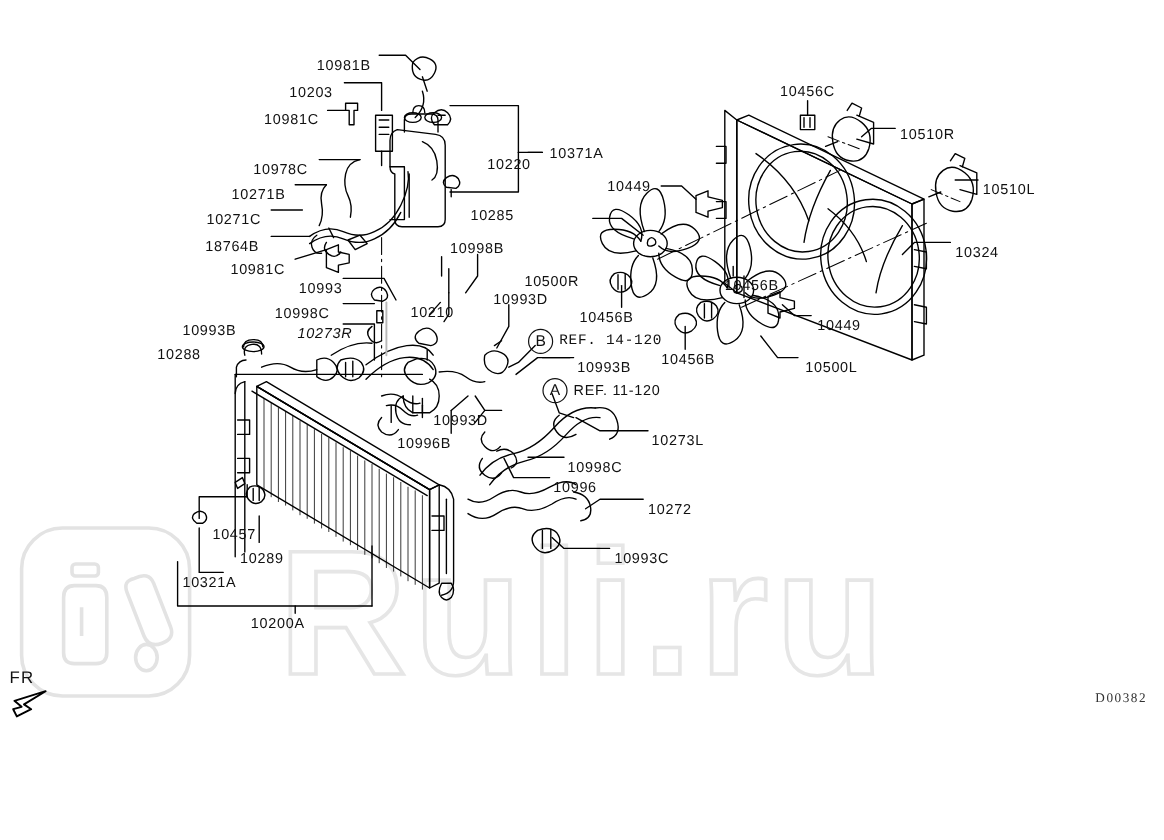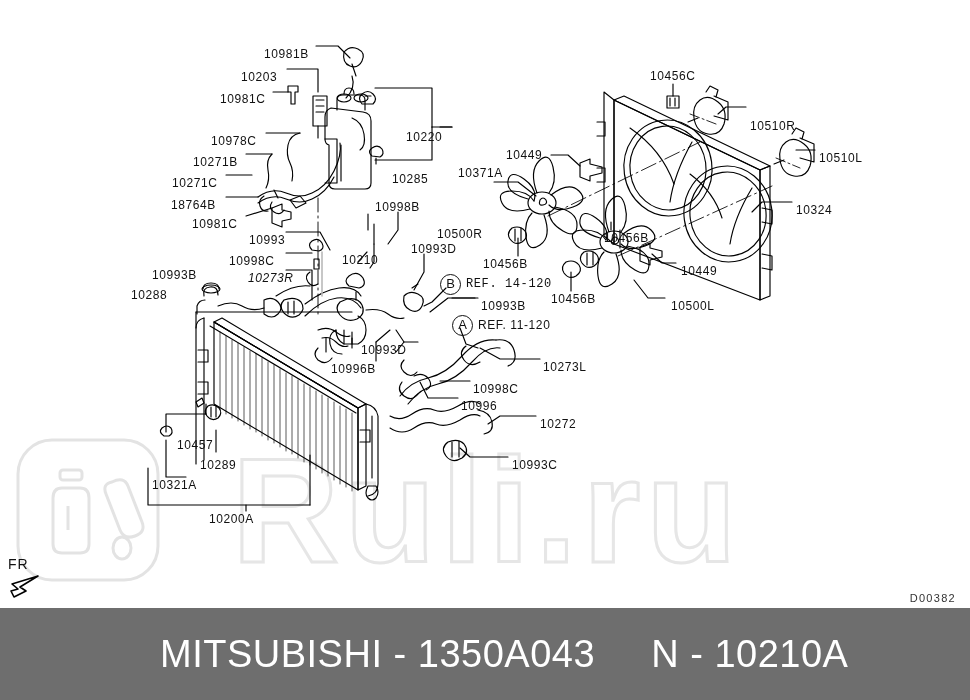--- a/index.html
+++ b/index.html
@@ -23,22 +23,22 @@
   .refbubble{position:absolute;width:19px;height:19px;border:1.4px solid #111;
              border-radius:50%;font-size:13px;line-height:17px;text-align:center;
              color:#111;font-family:"Liberation Sans",sans-serif;}
 
   
   #frmark{position:absolute;left:8px;top:556px;}
   #frmark .frtxt{font-size:14px;letter-spacing:1px;color:#111;
                  font-family:"Liberation Sans",sans-serif;}
 
   
-  #diagcode{position:absolute;right:14px;top:592px;font-size:11px;color:#333;
-            letter-spacing:1.3px;font-family:Liberation Sans, sans-serif;}
+  #diagcode{position:absolute;right:14px;top:576px;font-size:11px;color:#333;
+            letter-spacing:1.3px;font-family:Liberation Serif, serif;}
 
   
   #footer{position:absolute;left:0;top:608px;width:970px;height:92px;
           background:#6e6e6e;display:flex;align-items:center;}
   #footer .ftxt{color:#ffffff;font-size:38px;letter-spacing:.5px;
                 font-family:"Liberation Sans","DejaVu Sans",sans-serif;
                 padding-left:160px;white-space:nowrap;}
   #footer .gap{display:inline-block;width:34px;}
 </style>
 </head>
@@ -346,21 +346,21 @@
         <path d="M446 288 L432 302 L424 306"></path>
         <path d="M460 328 L466 344 L478 348"></path>
       </g>
     </svg>
 
     <div id="labels">
         <div class="lbl" style="left: 264px; top: 46px;">10981B</div>
         <div class="lbl" style="left: 241px; top: 69px;">10203</div>
         <div class="lbl" style="left: 220px; top: 91px;">10981C</div>
         <div class="lbl" style="left: 406px; top: 88px; margin-top: 41px;">10220</div>
-        <div class="lbl" style="left: 458px; top: 120px; margin-top: 45px;">10371A</div>
+        <div class="lbl" style="left: 458px; top: 120px;">10371A</div>
         <div class="lbl" style="left: 392px; top: 160px; margin-top: 11px;">10285</div>
         <div class="lbl" style="left: 211px; top: 133px;">10978C</div>
         <div class="lbl" style="left: 193px; top: 154px;">10271B</div>
         <div class="lbl" style="left: 172px; top: 175px;">10271C</div>
         <div class="lbl" style="left: 171px; top: 197px;">18764B</div>
         <div class="lbl" style="left: 192px; top: 216px;">10981C</div>
         <div class="lbl" style="left: 375px; top: 199px;">10998B</div>
         <div class="lbl" style="left: 411px; top: 241px;">10993D</div>
         <div class="lbl" style="left: 249px; top: 232px;">10993</div>
         <div class="lbl" style="left: 229px; top: 253px;">10998C</div>
@@ -377,21 +377,21 @@
         <div class="lbl" style="left: 461px; top: 398px;">10996</div>
         <div class="lbl" style="left: 540px; top: 416px;">10272</div>
         <div class="lbl" style="left: 512px; top: 457px;">10993C</div>
         <div class="lbl" style="left: 437px; top: 182px; margin-top: 44px;">10500R</div>
         <div class="lbl" style="left: 506px; top: 147px;">10449</div>
         <div class="lbl" style="left: 483px; top: 256px;">10456B</div>
         <div class="lbl" style="left: 604px; top: 230px;">10456B</div>
         <div class="lbl" style="left: 681px; top: 263px;">10449</div>
         <div class="lbl" style="left: 671px; top: 298px;">10500L</div>
         <div class="lbl" style="left: 650px; top: 68px;">10456C</div>
-        <div class="lbl" style="left: 750px; top: 118px;">10510R</div>
+        <div class="lbl" style="left: 750px; top: 104px;">10510R</div>
         <div class="lbl" style="left: 819px; top: 150px;">10510L</div>
         <div class="lbl" style="left: 796px; top: 202px;">10324</div>
         <div class="lbl" style="left: 177px; top: 437px;">10457</div>
         <div class="lbl" style="left: 200px; top: 457px;">10289</div>
         <div class="lbl" style="left: 152px; top: 477px;">10321A</div>
         <div class="lbl" style="left: 209px; top: 511px;">10200A</div>
       </div>
 
     <div id="refs">
         <div class="refbubble" style="left: 440px; top: 274px;">B</div>
@@ -403,25 +403,14 @@
     <div id="frmark">
       <div class="frtxt">FR</div>
       <svg width="36" height="30" viewBox="0 0 36 30">
         <path d="M30 4 L12 15 L18 19 L6 25 L3 19 L10 17 L4 12 Z" fill="#fff" stroke="#000" stroke-width="1.6" stroke-linejoin="round"></path>
       </svg>
     </div>
 
     <div id="diagcode">D00382</div>
   </div>
 
-  <div id="footer">
-    <div class="ftxt">
-      <span>MITSUBISHI</span>
-      <span>-</span>
-      <span>1350A043</span>
-      <span class="gap"></span>
-      <span>N</span>
-      <span>-</span>
-      <span>10210A</span>
-    </div>
-  </div>
 
 </div>
 
 </body></html>

